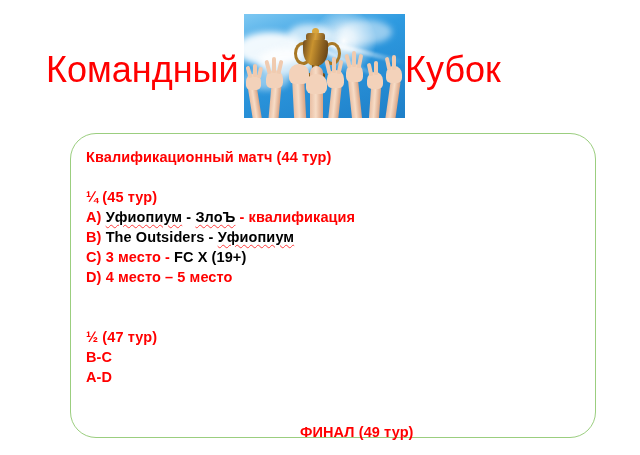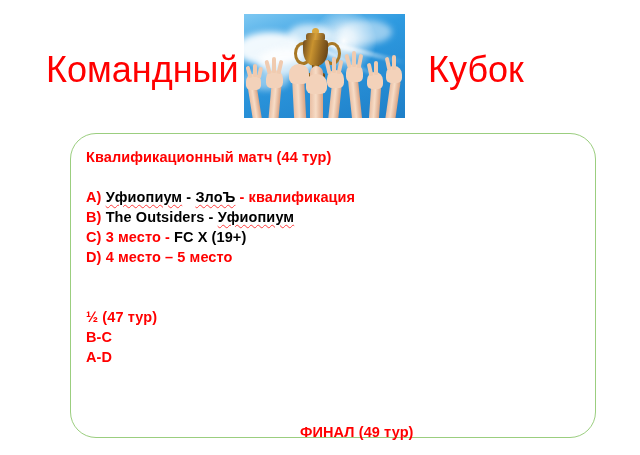--- a/index.html
+++ b/index.html
@@ -34,21 +34,21 @@
     position: absolute;
     top: 34px;
     color: #FF0000;
     font-size: 36px;
     font-weight: 400;
     line-height: 44px;
     white-space: nowrap;
     letter-spacing: 0px;
   }
   .title-left  { left: 46px; }
-  .title-right { left: 428px; }
+  .title-right { left: 405px; }
 
   
   .photo {
     position: absolute;
     left: 244px;
     top: 14px;
     width: 161px;
     height: 104px;
     overflow: hidden;
     background: #2F9BDE;
@@ -265,20 +265,21 @@
     <div class="palm" style="left:142px; top:52px; width:16px; height:17px;"></div>
     <div class="finger" style="left:142px; top:43px; width:4px; height:13px; transform:rotate(-12deg);"></div>
     <div class="finger" style="left:148px; top:41px; width:4px; height:15px;"></div>
   </div>
 
   <div class="content-box"></div>
 
   <div class="text-block" id="text-block">
       <div class="line"><span class="red">Квалификационный матч (44 тур)</span></div>
       <div class="line spacer">&nbsp;</div>
+      <div class="line"><span class="red">¼ (45 тур)</span></div>
       <div class="line"><span class="red">A) </span><span class="blk sq">Уфиопиум</span><span class="blk"> - </span><span class="blk sq">ЗлоЪ</span><span class="red">  -  </span><span class="red">квалификация</span></div>
       <div class="line"><span class="red">B) </span><span class="blk">The Outsiders</span><span class="blk">  -  </span><span class="blk sq">Уфиопиум</span></div>
       <div class="line"><span class="red">C) 3 место  -  </span><span class="blk">FC X (19+)</span></div>
       <div class="line"><span class="red">D) 4 место – 5 место</span></div>
       <div class="line spacer">&nbsp;</div>
       <div class="line spacer">&nbsp;</div>
       <div class="line"><span class="red">½ (47 тур)</span></div>
       <div class="line"><span class="red">B-C</span></div>
       <div class="line"><span class="red">A-D</span></div>
     </div>

